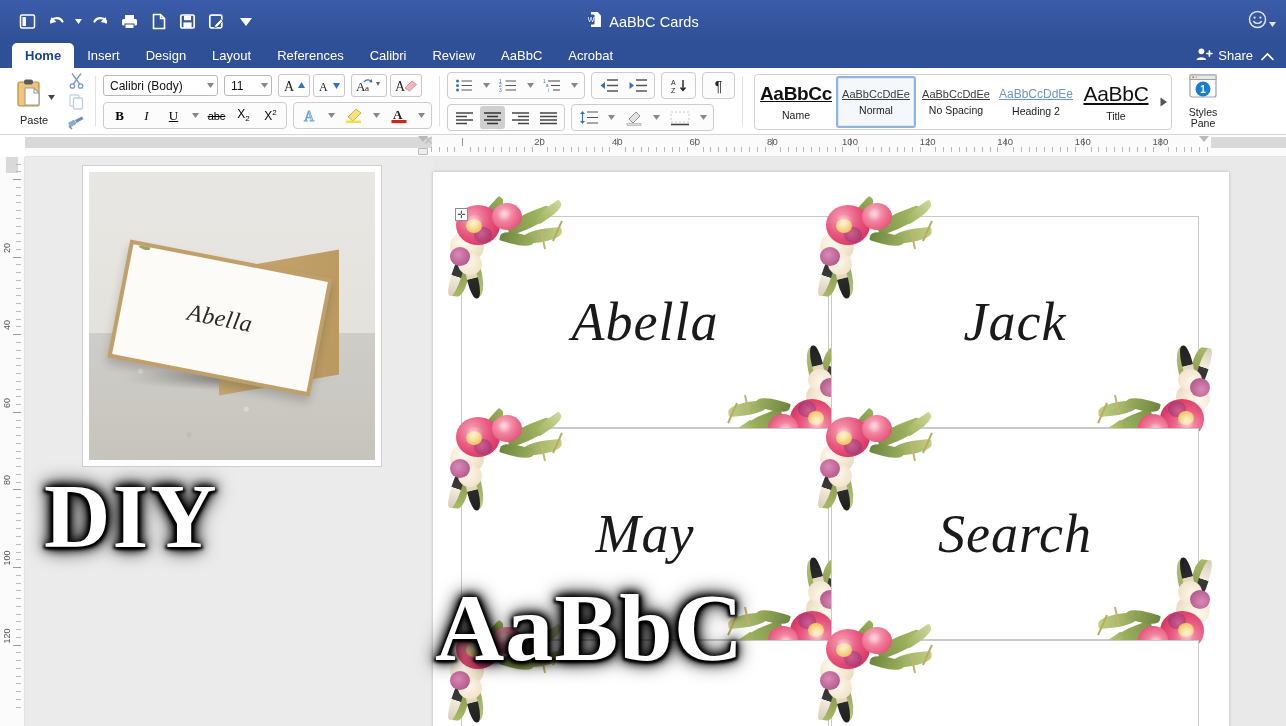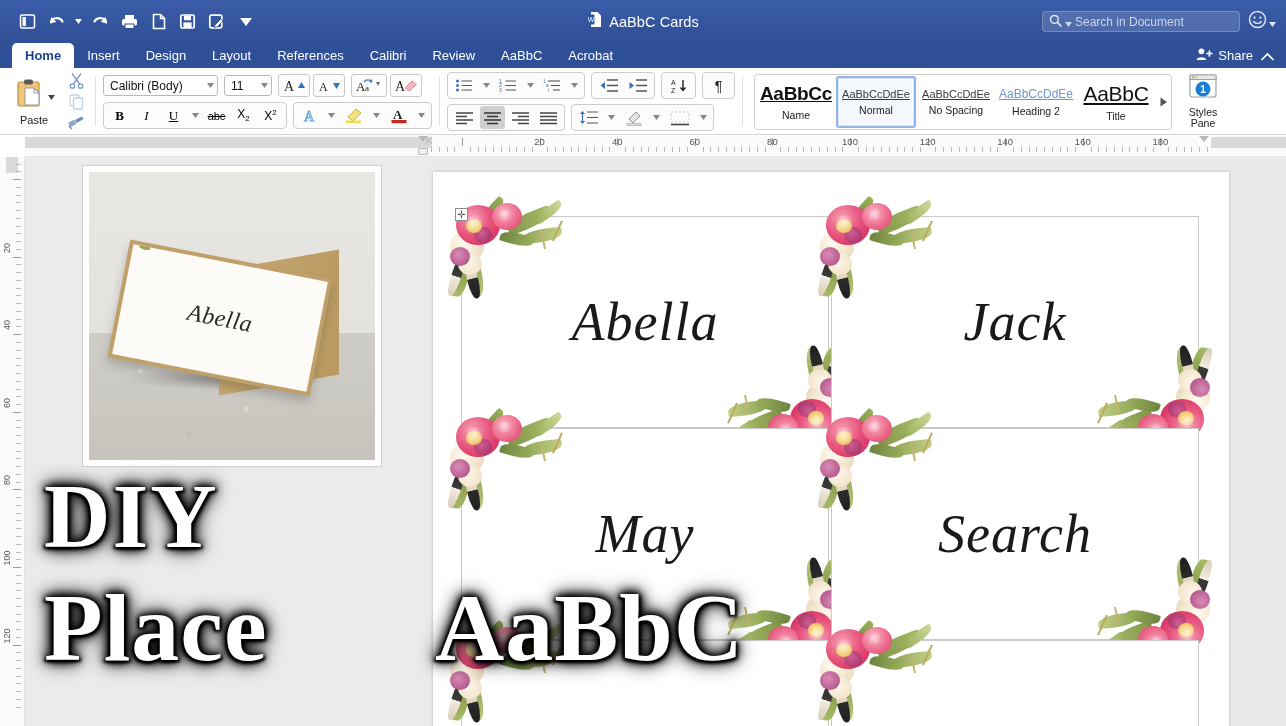--- a/index.html
+++ b/index.html
@@ -357,34 +357,20 @@
               <path d="M4 1 H10.5 L14 4.5 V16 H4 Z" fill="#ffffff"></path>
               <rect x="0.5" y="3.5" width="7" height="10" rx="1" fill="#2b579a"></rect>
               <text x="4" y="11" font-size="7" fill="#ffffff" text-anchor="middle" font-family="Liberation Sans, sans-serif">W</text>
             </svg>
         </span>
         <span class="doc-title">AaBbC Cards</span>
       </div>
     </div>
 
     <div class="title-right">
-      <div class="searchbox">
-        <span>
-          <svg width="13" height="13" viewBox="0 0 13 13">
-              <circle cx="5.4" cy="5.4" r="3.9" fill="none" stroke="#dfe7f5" stroke-width="1.5"></circle>
-              <path d="M8.4 8.4 L12 12" stroke="#dfe7f5" stroke-width="1.6" stroke-linecap="round"></path>
-            </svg>
-        </span>
-        <span>
-          <svg width="7" height="5" viewBox="0 0 7 5">
-              <path d="M0 0 H7 L3.5 5 Z" fill="#c9d6ee"></path>
-            </svg>
-        </span>
-        <input type="text" placeholder="Search in Document" style="">
-      </div>
       <div class="smiley-btn">
         <span>
           <svg width="19" height="19" viewBox="0 0 19 19">
               <circle cx="9.5" cy="9.5" r="8" fill="none" stroke="#dfe7f5" stroke-width="1.5"></circle>
               <circle cx="6.6" cy="7.6" r="1.1" fill="#dfe7f5"></circle>
               <circle cx="12.4" cy="7.6" r="1.1" fill="#dfe7f5"></circle>
               <path d="M5.7 11.5 C7.5 14 11.5 14 13.3 11.5" fill="none" stroke="#dfe7f5" stroke-width="1.4" stroke-linecap="round"></path>
             </svg>
         </span>
         <span>
@@ -1254,16 +1240,15 @@
                 <div class="petal" style="left:50px;top:6px;width:14px;height:12px;background:radial-gradient(circle at 45% 45%,rgba(255,255,255,.5),rgba(255,255,255,0) 70%);"></div>
               </div>
             </div>
             <div class="cardname"></div>
           </div>
         </div>
     </div>
   </div>
 
   <div class="overlay-title" id="ov-diy">DIY</div>
-  <div class="overlay-title" id="ov-place">Place</div>
   <div class="overlay-title" id="ov-cards">AaBbC</div>
 
 </div>
 
 </body></html>

